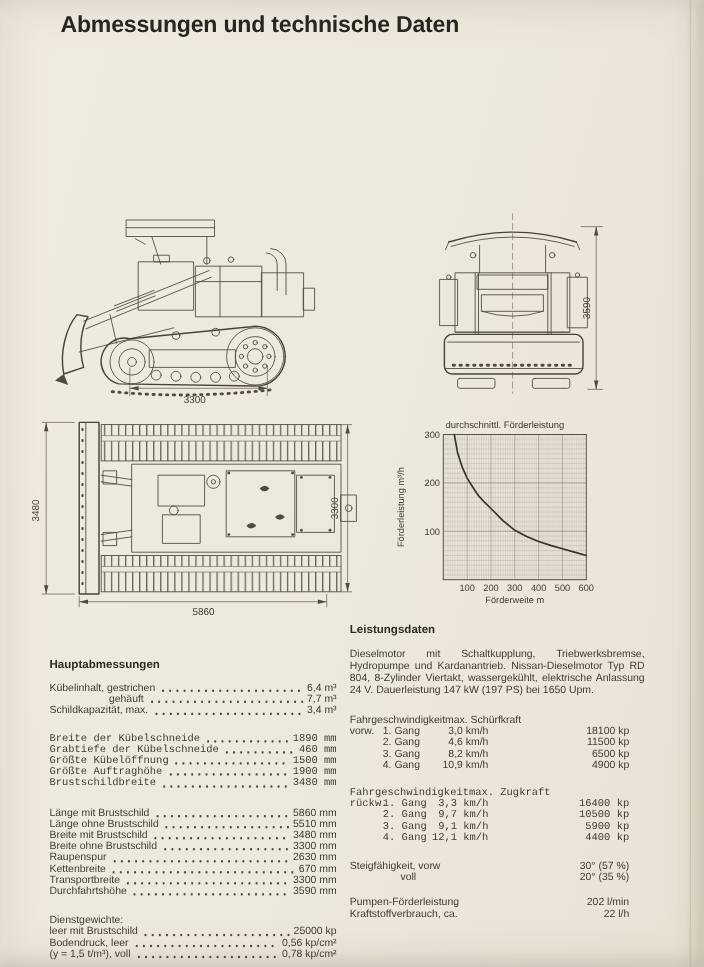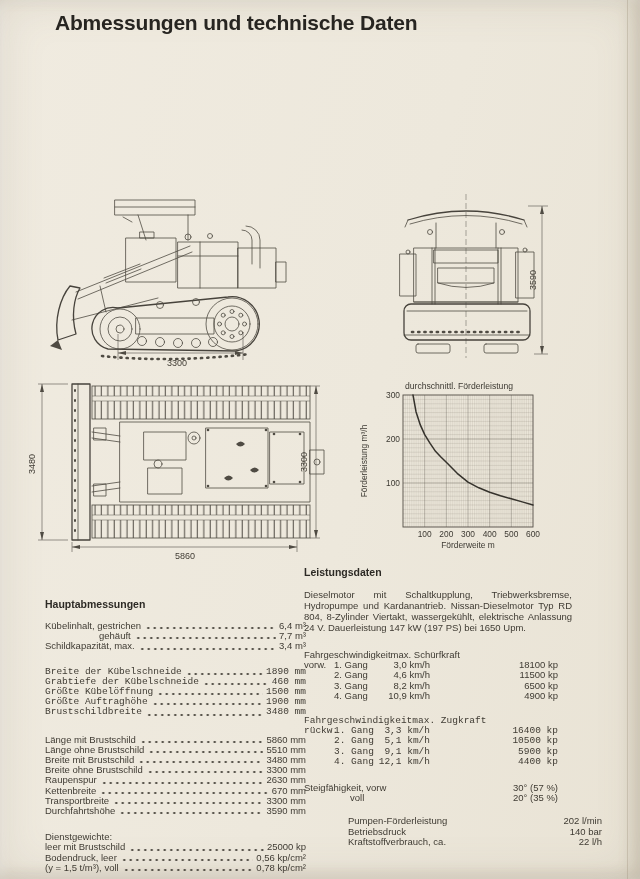--- a/index.html
+++ b/index.html
@@ -28,35 +28,35 @@
   
   .ctitle{font-size:8.6px;fill:#3c3932;}
   .caxis{font-size:8.4px;fill:#3c3932;}
   .tick{font-size:8.4px;fill:#3c3932;}
   .tx{text-anchor:middle;}
   .ty{text-anchor:end;}
   .curve{fill:none;stroke:#35322c;stroke-width:1.5;stroke-linecap:round;stroke-linejoin:round;}
   
   .col{position:absolute;font-size:9.5px;line-height:10.2px;}
   .col-left{left:45px;top:598px;width:261px;}
-  .col-right{left:304px;top:566px;width:268px;}
+  .col-right{left:318px;top:566px;width:268px;}
   .col h3{margin:0;font-size:10.5px;line-height:12px;font-weight:bold;color:#2d2a25;}
   .grp{margin:0;}
   .row{display:flex;align-items:baseline;white-space:nowrap;}
   .row .lbl{flex:none;}
   .row .dots{flex:1 1 auto;min-width:8px;align-self:flex-end;height:2px;margin:0 3px 2px 4px;
     background-image:radial-gradient(circle,#47433b 0.9px,rgba(0,0,0,0) 1.25px);
     background-size:6.5px 2px;background-repeat:repeat-x;background-position:0 0;}
   .row .fill{flex:1 1 auto;}
   .row .val{flex:none;text-align:right;}
   .indent1 .lbl{padding-left:54px;}
   .indent2 .lbl{padding-left:46px;}
   .para{margin:11px 0 0 0;text-align:justify;line-height:11px;}
   .mt-a{margin-top:11px;} .mt-b{margin-top:15px;font-family:Liberation Mono, monospace;} .mt-c{margin-top:17px;}
-  .mt-d{margin-top:16px;} .mt-e{margin-top:13px;margin-left:44px;}
+  .mt-d{margin-top:16px;} .mt-e{margin-top:13px;}
   .tblw{width:254px;}
   .tbl-header{display:flex;justify-content:flex-start;}
   .gear-row{display:flex;align-items:center;}
   .gear-row .pfx{width:30px;flex:none;}
   .gear-row .gear{width:42px;flex:none;}
   .gear-row .spd{width:54px;flex:none;text-align:right;}
   .gear-row .gfill{flex:1 1 auto;}
   .gear-row .gval{flex:none;text-align:right;}
 </style>
 </head>
@@ -443,21 +443,21 @@
       <div class="gear-row">
           <span class="pfx">rückw.</span>
           <span class="gear">1. Gang</span>
           <span class="spd">3,3 km/h</span>
           <span class="gfill"></span>
           <span class="gval">16400 kp</span>
         </div>
       <div class="gear-row">
           <span class="pfx"></span>
           <span class="gear">2. Gang</span>
-          <span class="spd">5,1 km/h</span>
+          <span class="spd">9,7 km/h</span>
           <span class="gfill"></span>
           <span class="gval">10500 kp</span>
         </div>
       <div class="gear-row">
           <span class="pfx"></span>
           <span class="gear">3. Gang</span>
           <span class="spd">9,1 km/h</span>
           <span class="gfill"></span>
           <span class="gval">5900 kp</span>
         </div>
@@ -483,25 +483,20 @@
         </div>
     </div>
 
     <div class="grp mt-e tblw">
       <div class="row">
           <span class="lbl">Pumpen-Förderleistung</span>
           <span class="fill"></span>
           <span class="val">202 l/min</span>
         </div>
       <div class="row">
-          <span class="lbl">Betriebsdruck</span>
-          <span class="fill"></span>
-          <span class="val">140 bar</span>
-        </div>
-      <div class="row">
           <span class="lbl">Kraftstoffverbrauch, ca.</span>
           <span class="fill"></span>
           <span class="val">22 l/h</span>
         </div>
     </div>
   </div>
 
 </div>
 
 </body></html>

